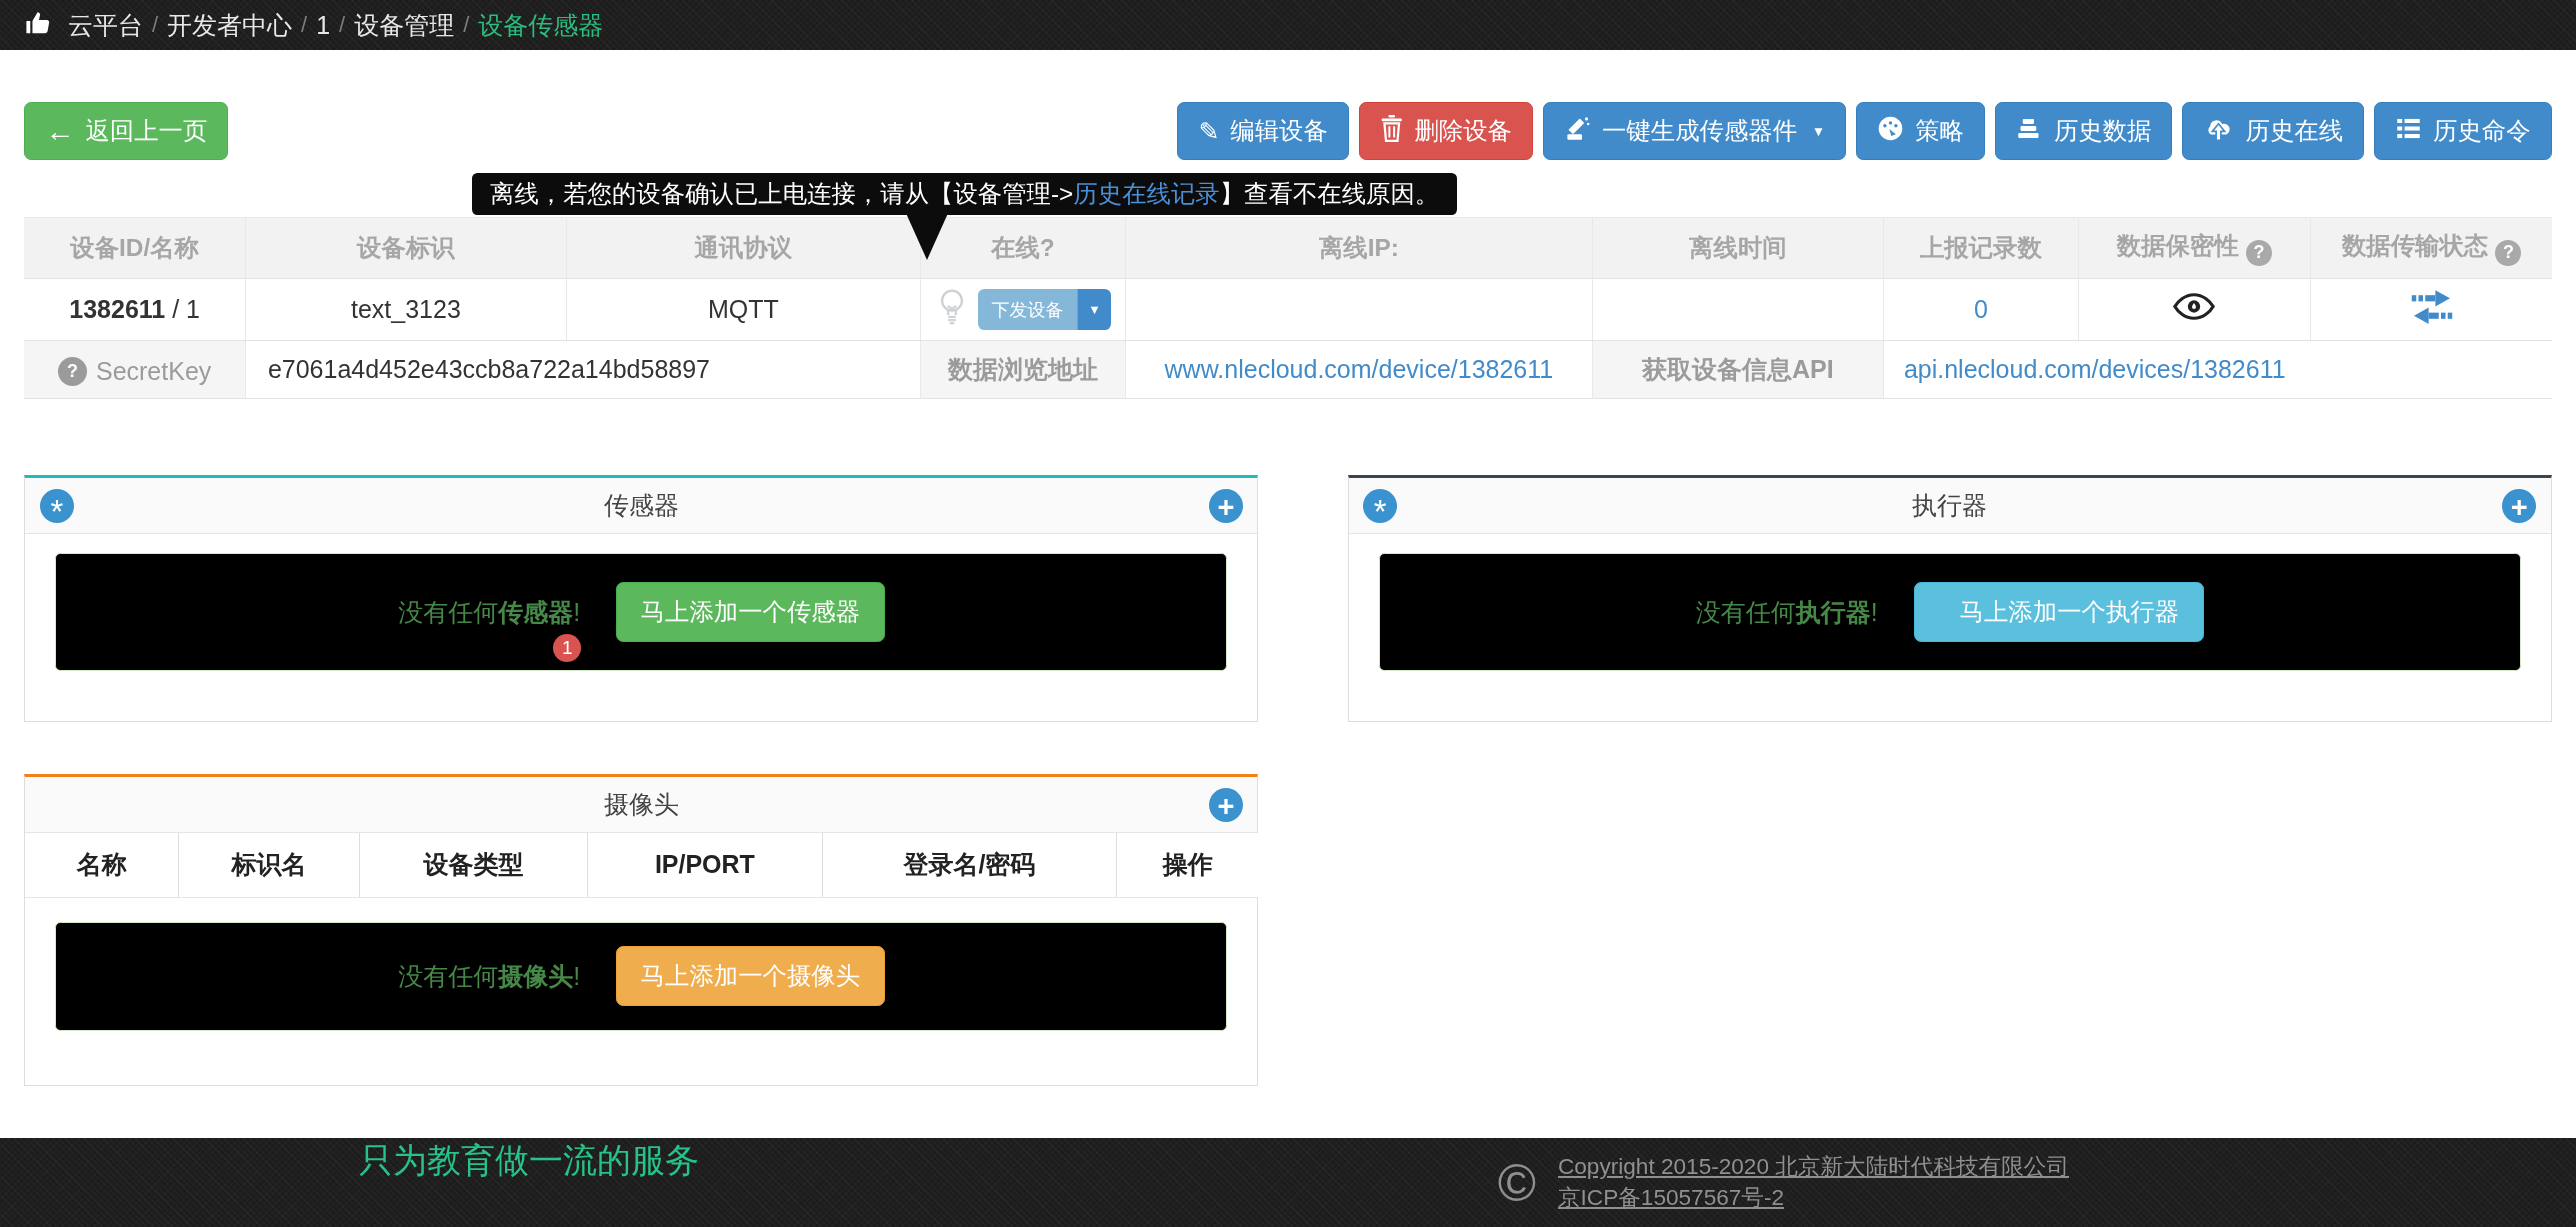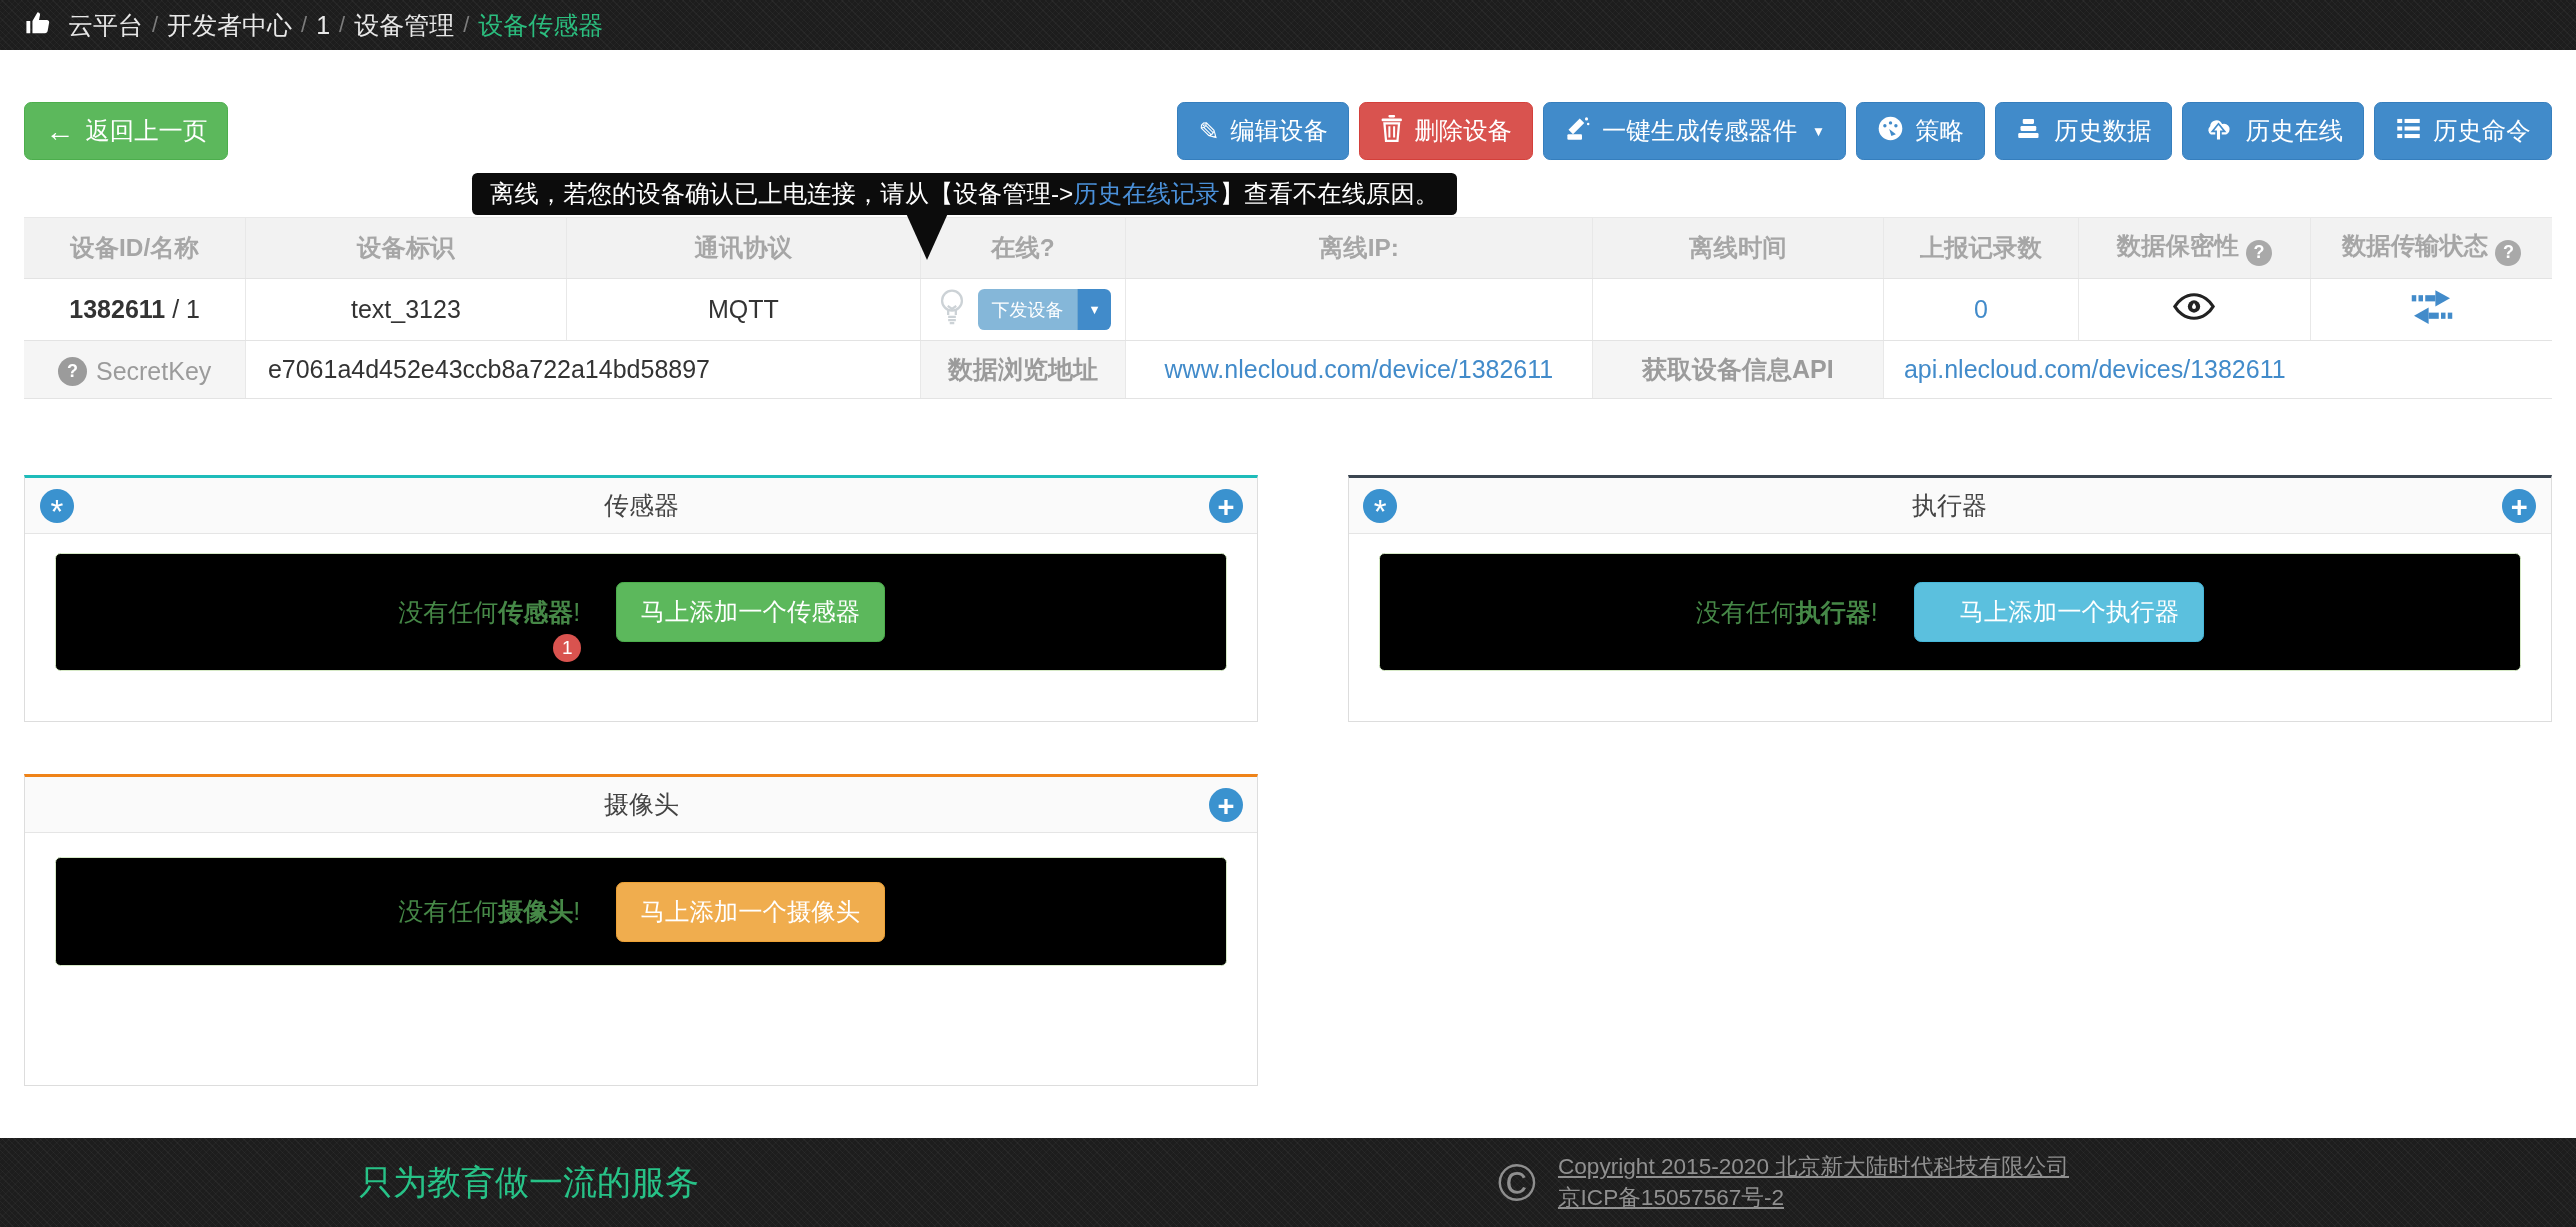--- a/index.html
+++ b/index.html
@@ -93,21 +93,21 @@
     background:#d9534f; color:#fff; font-size:19px; display:flex; align-items:center; justify-content:center;
   }
   
   .camera-table { width:100%; border-collapse:collapse; table-layout:fixed; }
   .camera-table th { height:64px; font-size:25px; font-weight:bold; color:#222; text-align:center; vertical-align:middle; border-right:0.9px solid #ddd; border-bottom:0.9px solid #e5e5e5; background:#fff; }
   .camera-table th:last-child { border-right:none; }
   .camera-body { padding:24.4px 30px 0; }
   .camera-body .alert-success { height:109px; }
   
   .footer {
-    margin-top:52px; height:89px; display:flex; align-items:center;
+    margin-top:52px; height:89px; display:flex; 
     background-color:#1d1d1d;
     background-image:repeating-linear-gradient(45deg, rgba(255,255,255,.04) 0 0.9px, transparent 0.9px 4.5px),
                      repeating-linear-gradient(-45deg, rgba(255,255,255,.025) 0 0.9px, transparent 0.9px 4.5px);
   }
   .slogan { margin-left:359px; font-size:34px; color:#27c287; }
   .copyright { margin-left:auto; margin-right:507px; display:flex; align-items:center; gap:22px; color:#909090; }
   .copy-icon { font-size:52px; color:#8f8f8f; line-height:1; }
   .copy-lines { font-size:22.6px; line-height:1.35;text-decoration:underline; }
   
   .dc1{width:221px}.dc2{width:321px}.dc3{width:354px}.dc4{width:205px}.dc5{width:467px}
@@ -363,20 +363,40 @@
   </div>
 </div>
 
 <div class="panel panel-camera">
   <div class="panel-head">
     <span class="panel-title">摄像头</span>
     <span class="circle-btn right">
         <span class="glyph-plus">+</span>
       </span>
   </div>
+  <table class="camera-table">
+    <colgroup>
+        <col class="cc1">
+        <col class="cc2">
+        <col class="cc3">
+        <col class="cc4">
+        <col class="cc5">
+        <col class="cc6">
+      </colgroup>
+    <thead>
+      <tr>
+        <th>名称</th>
+        <th>标识名</th>
+        <th>设备类型</th>
+        <th>IP/PORT</th>
+        <th>登录名/密码</th>
+        <th>操作</th>
+      </tr>
+    </thead>
+  </table>
   <div class="camera-body">
     <div class="alert-success">
       <span><span>没有任何</span><b>摄像头</b><span>!</span></span>
       <span class="alert-btn warn">马上添加一个摄像头</span>
     </div>
   </div>
 </div>
 
 <div class="footer">
   <span class="slogan">只为教育做一流的服务</span>

